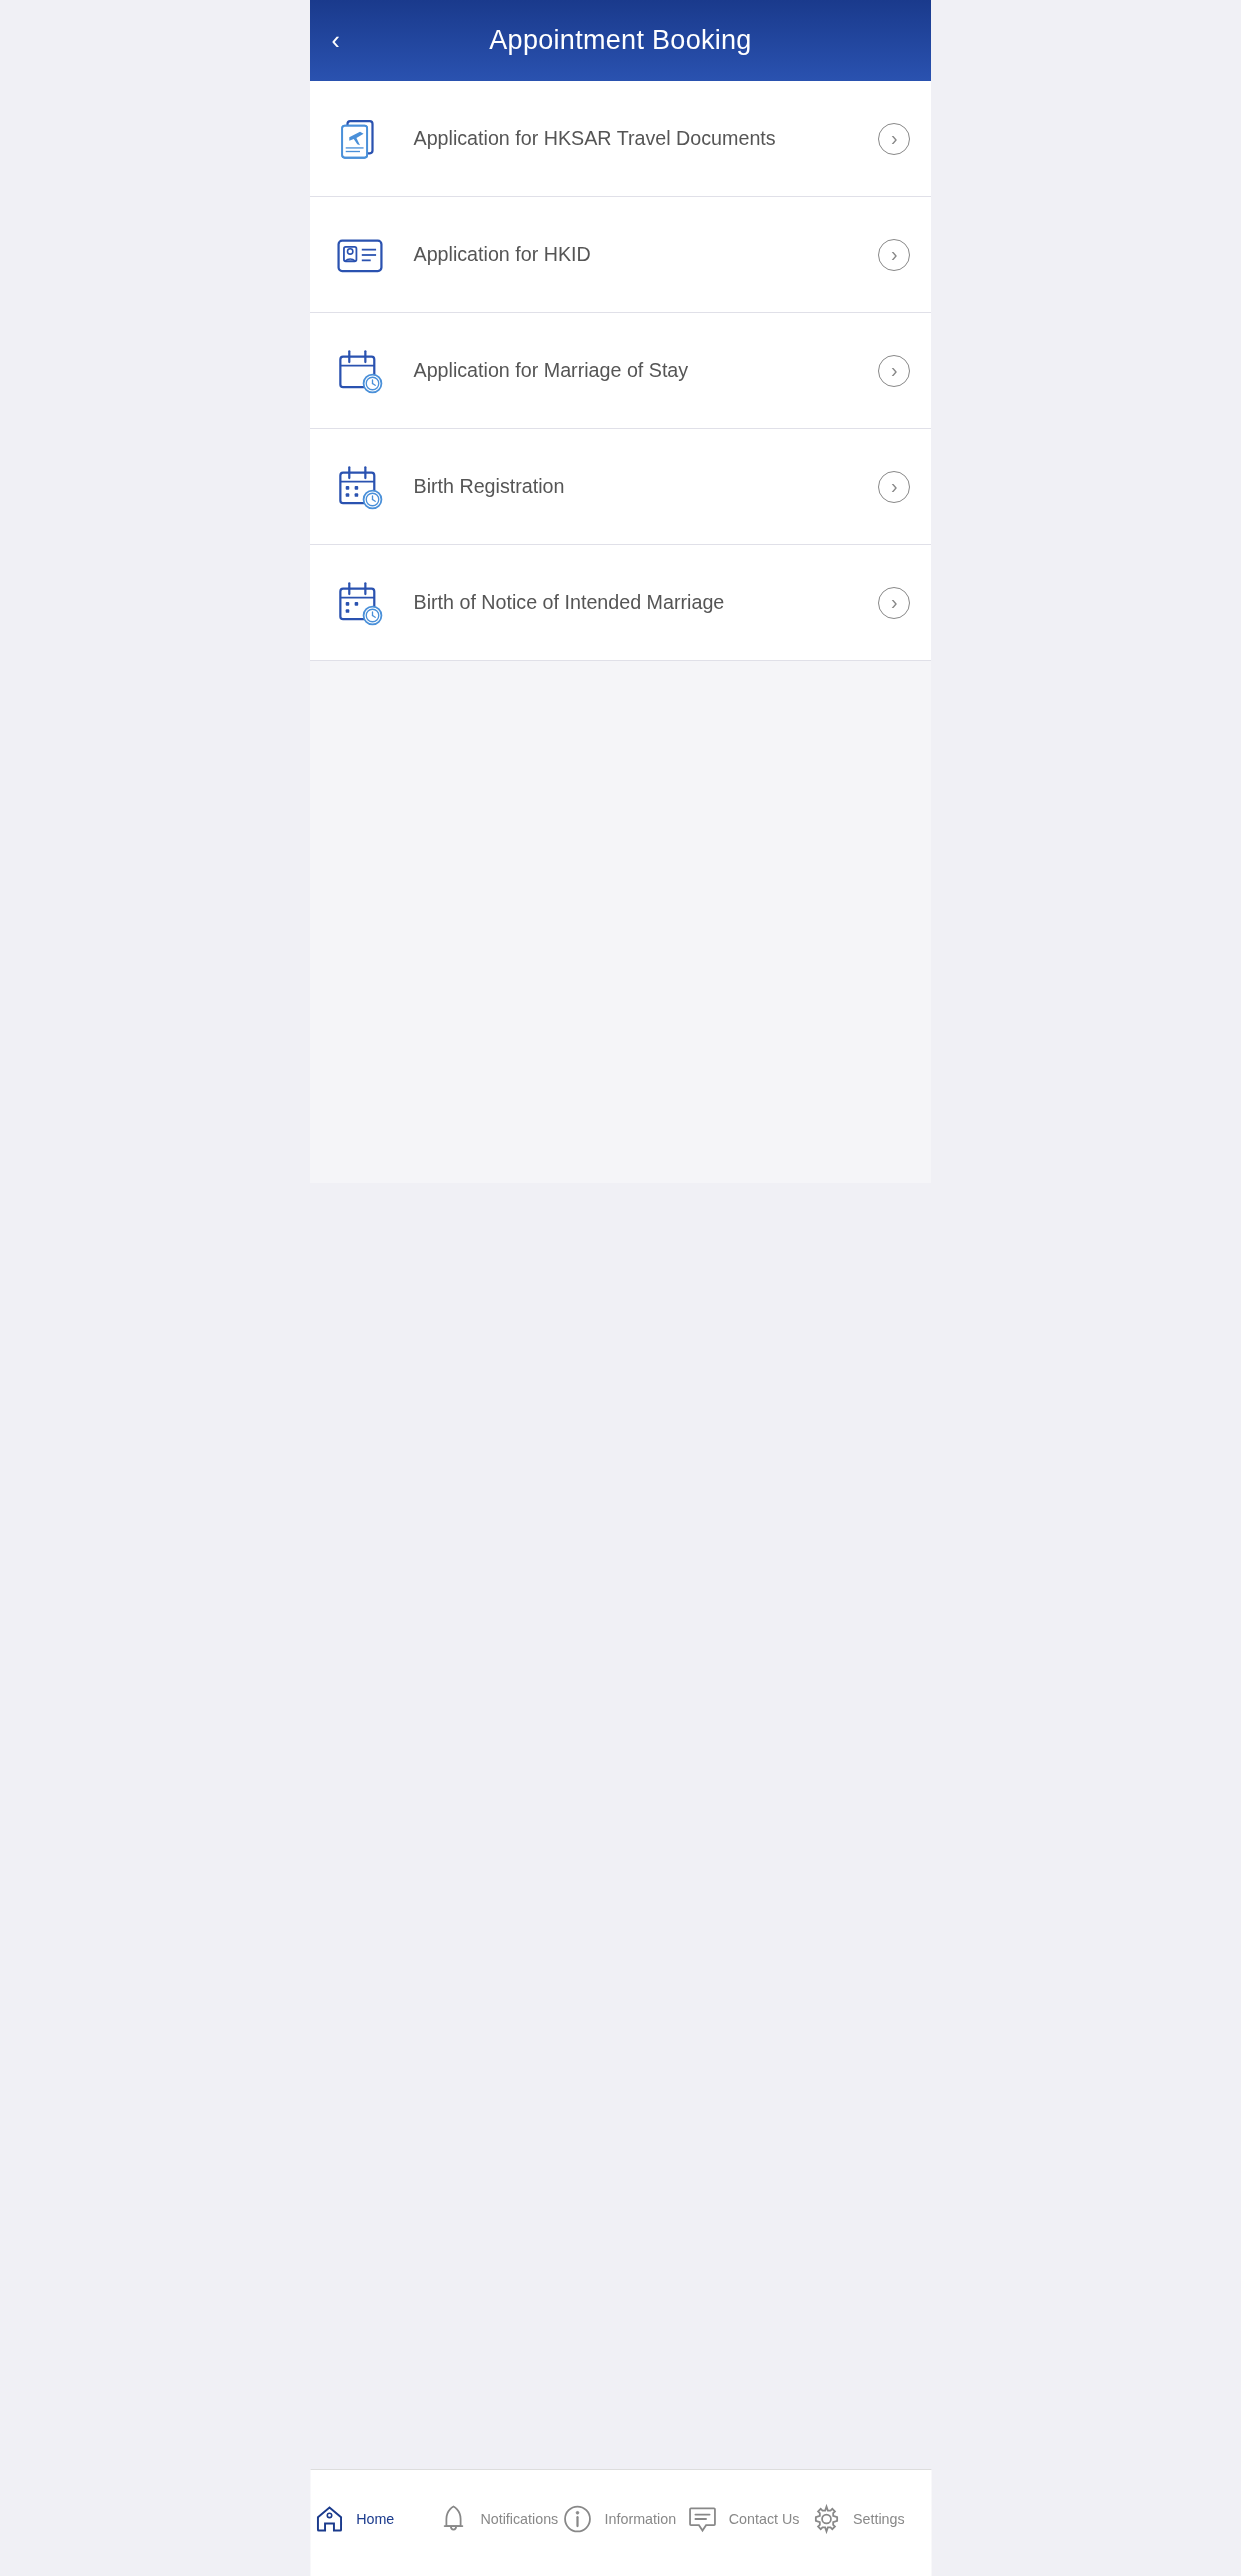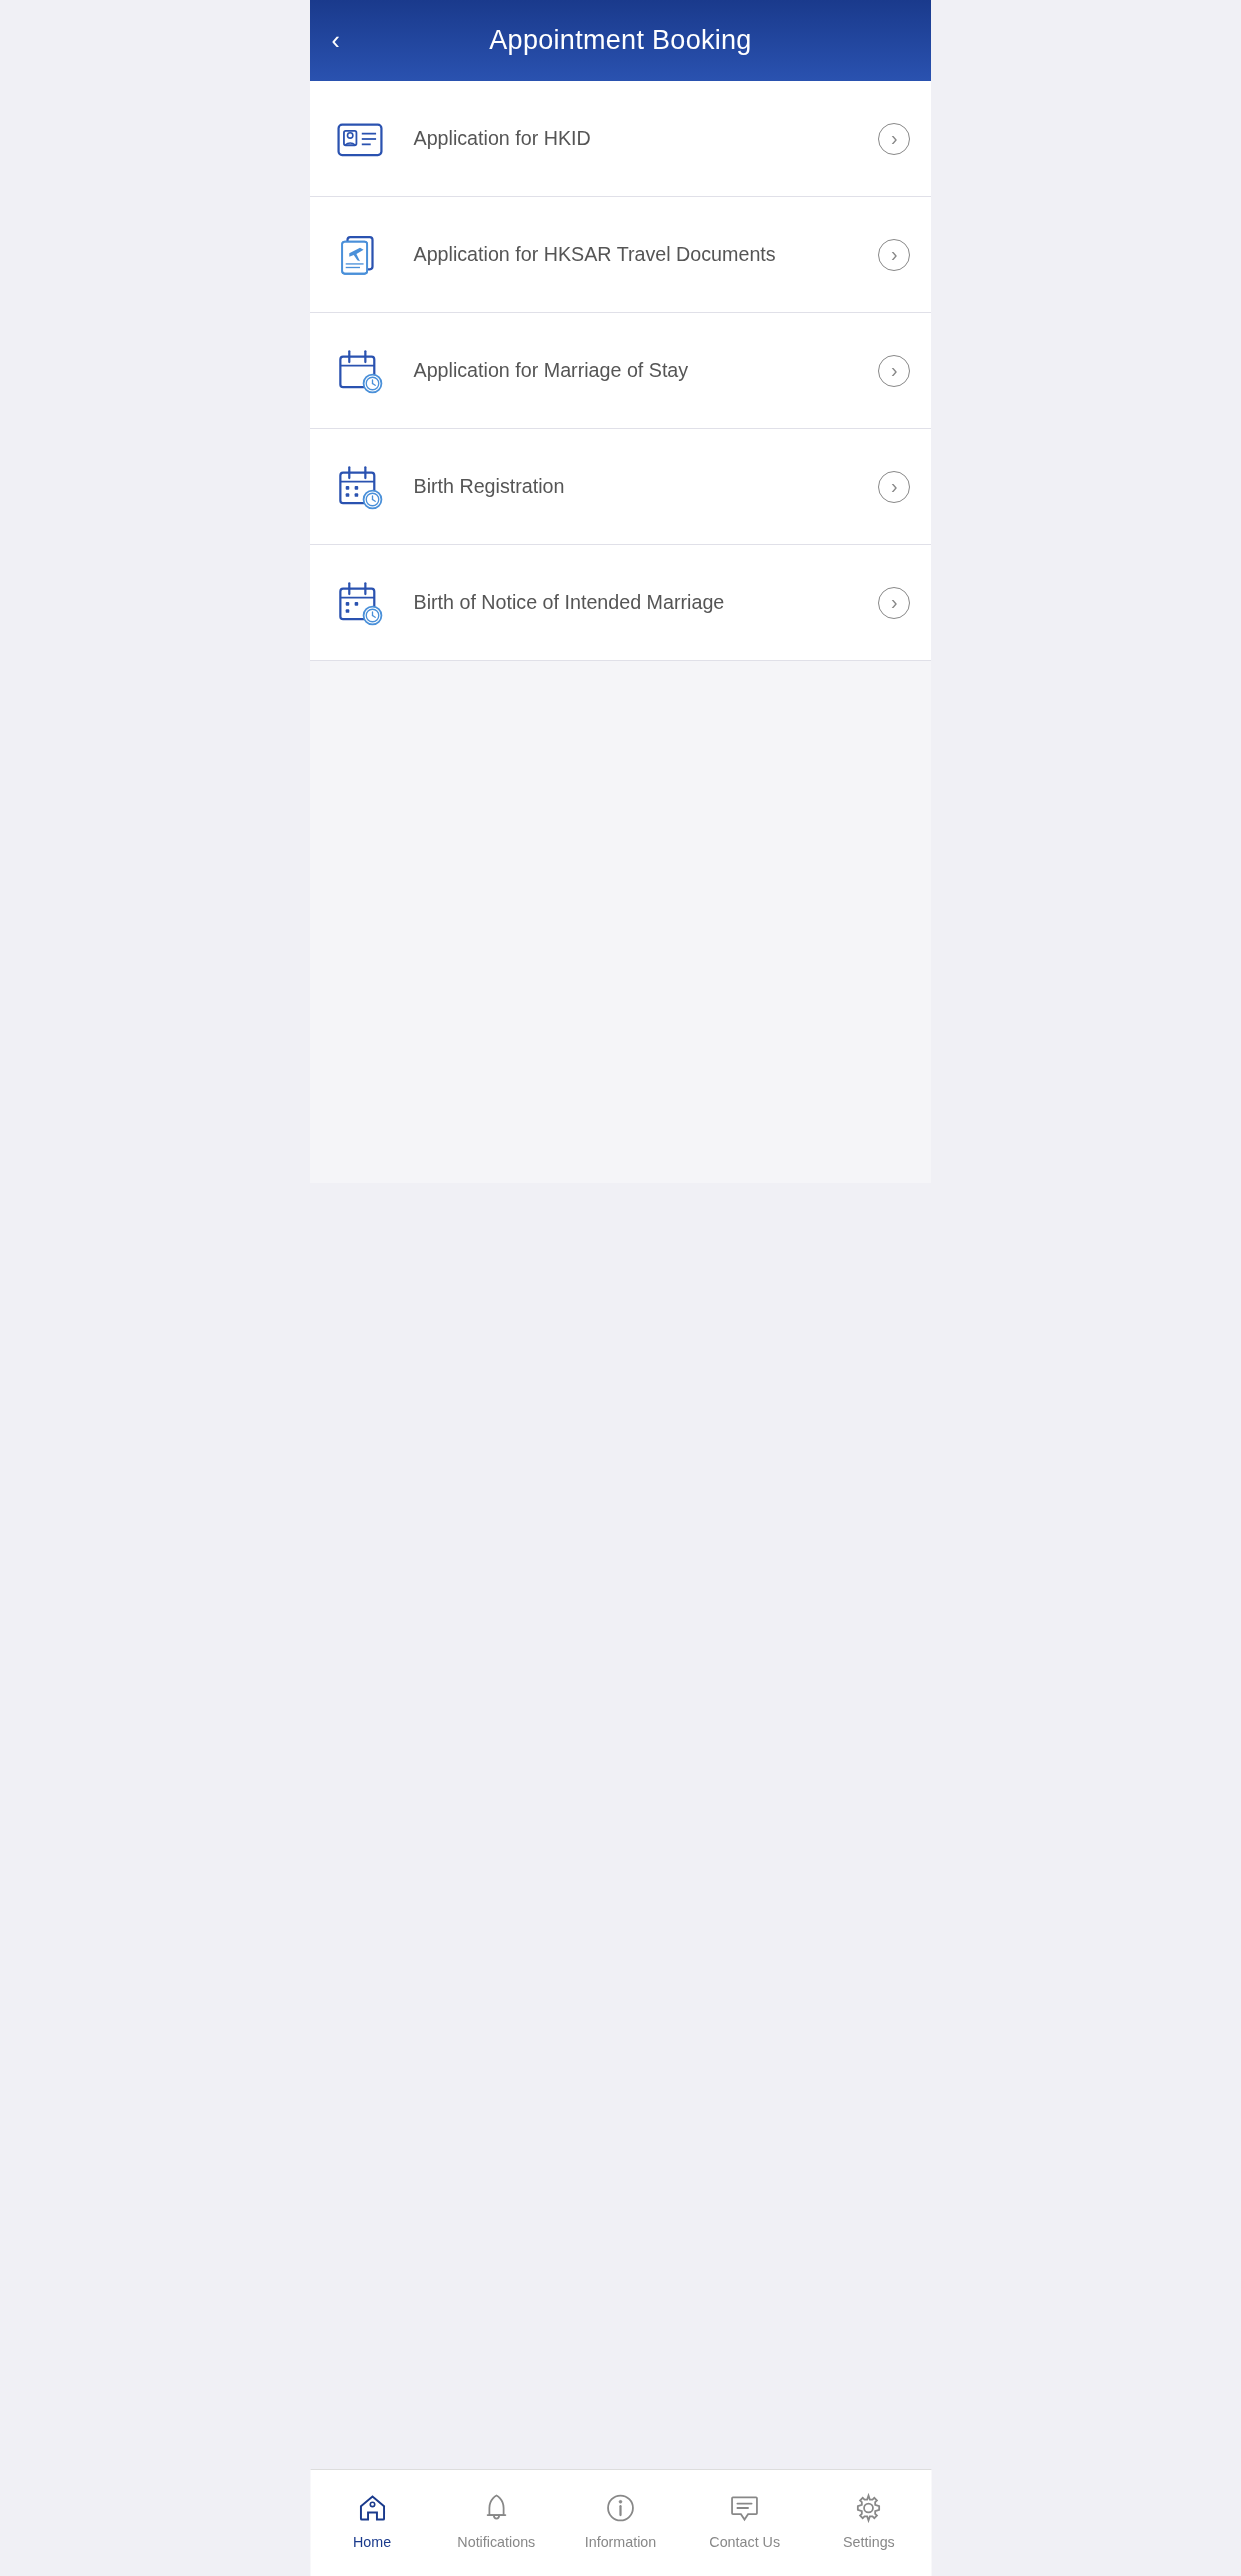--- a/index.html
+++ b/index.html
@@ -116,21 +116,21 @@
       border-top: 0.9px solid #ddd;
       display: flex;
       justify-content: space-around;
       align-items: center;
       padding: 14.3px 0 21.5px;
       height: 107px;
     }
 
     .nav-item {
       display: flex;
-      flex-direction: column;
+      flex-direction: row;
       align-items: center;
       gap: 7.2px;
       cursor: pointer;
       flex: 1;
     }
 
     .nav-icon {
       width: 39px;
       height: 39px;
       display: flex;
@@ -160,51 +160,51 @@
   </style>
 </head>
 <body>
 
 <div class="header">
   <span class="back-btn">‹</span>
   <span class="header-title">Appointment Booking</span>
 </div>
 
 <div class="content">
+
+  <div class="menu-item">
+    <div class="menu-icon">
+      <svg viewBox="0 0 56 56" fill="none" xmlns="http://www.w3.org/2000/svg">
+
+        <rect x="14" y="8" width="28" height="36" rx="3" stroke="#2a52b0" stroke-width="2.5" fill="none"></rect>
+        <rect x="8" y="13" width="28" height="36" rx="3" stroke="#4a90d9" stroke-width="2" fill="white"></rect>
+        <rect x="8" y="13" width="28" height="36" rx="3" stroke="#4a90d9" stroke-width="2" fill="none"></rect>
+
+        <path d="M16 26 L28 20 L32 22 L24 27 L28 35 L25 34 L21 28 L16 30 Z" fill="#4a90d9" stroke="none"></path>
+        <line x1="12" y1="38" x2="32" y2="38" stroke="#4a90d9" stroke-width="1.5"></line>
+        <line x1="12" y1="42" x2="28" y2="42" stroke="#4a90d9" stroke-width="1.5"></line>
+      </svg>
+    </div>
+    <span class="menu-label">Application for HKSAR Travel Documents</span>
+    <div class="chevron-right"></div>
+  </div>
 
   <div class="menu-item">
     <div class="menu-icon">
       <svg viewBox="0 0 56 56" fill="none" xmlns="http://www.w3.org/2000/svg">
         <rect x="4" y="12" width="48" height="34" rx="4" stroke="#2a52b0" stroke-width="2.5" fill="none"></rect>
         <rect x="10" y="19" width="14" height="16" rx="2" stroke="#2a52b0" stroke-width="2" fill="none"></rect>
         <circle cx="17" cy="24" r="3" stroke="#2a52b0" stroke-width="1.8" fill="none"></circle>
         <path d="M11 35 Q17 30 23 35" stroke="#2a52b0" stroke-width="1.8" fill="none"></path>
         <line x1="30" y1="22" x2="46" y2="22" stroke="#2a52b0" stroke-width="2"></line>
         <line x1="30" y1="28" x2="46" y2="28" stroke="#2a52b0" stroke-width="2"></line>
         <line x1="30" y1="34" x2="40" y2="34" stroke="#2a52b0" stroke-width="2"></line>
       </svg>
     </div>
     <span class="menu-label">Application for HKID</span>
-    <div class="chevron-right"></div>
-  </div>
-
-  <div class="menu-item">
-    <div class="menu-icon">
-      <svg viewBox="0 0 56 56" fill="none" xmlns="http://www.w3.org/2000/svg">
-
-        <rect x="14" y="8" width="28" height="36" rx="3" stroke="#2a52b0" stroke-width="2.5" fill="none"></rect>
-        <rect x="8" y="13" width="28" height="36" rx="3" stroke="#4a90d9" stroke-width="2" fill="white"></rect>
-        <rect x="8" y="13" width="28" height="36" rx="3" stroke="#4a90d9" stroke-width="2" fill="none"></rect>
-
-        <path d="M16 26 L28 20 L32 22 L24 27 L28 35 L25 34 L21 28 L16 30 Z" fill="#4a90d9" stroke="none"></path>
-        <line x1="12" y1="38" x2="32" y2="38" stroke="#4a90d9" stroke-width="1.5"></line>
-        <line x1="12" y1="42" x2="28" y2="42" stroke="#4a90d9" stroke-width="1.5"></line>
-      </svg>
-    </div>
-    <span class="menu-label">Application for HKSAR Travel Documents</span>
     <div class="chevron-right"></div>
   </div>
 
   <div class="menu-item">
     <div class="menu-icon">
       <svg viewBox="0 0 56 56" fill="none" xmlns="http://www.w3.org/2000/svg">
         <rect x="6" y="12" width="38" height="34" rx="3" stroke="#2a52b0" stroke-width="2.5" fill="none"></rect>
         <line x1="6" y1="22" x2="44" y2="22" stroke="#2a52b0" stroke-width="2"></line>
         <line x1="16" y1="6" x2="16" y2="18" stroke="#2a52b0" stroke-width="2.5" stroke-linecap="round"></line>
         <line x1="34" y1="6" x2="34" y2="18" stroke="#2a52b0" stroke-width="2.5" stroke-linecap="round"></line>

